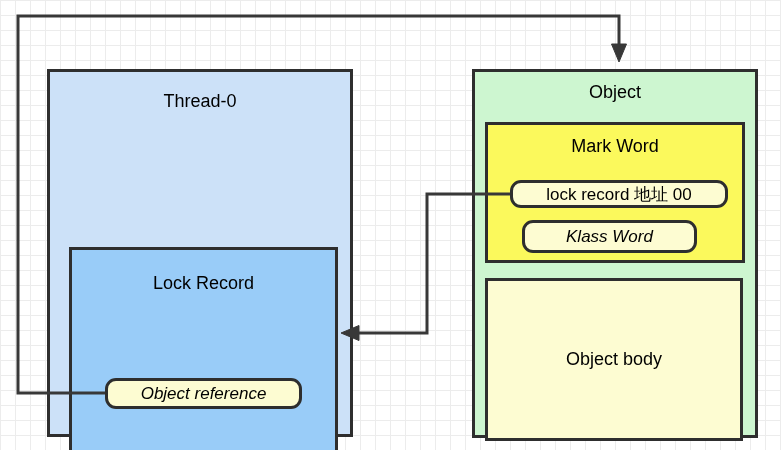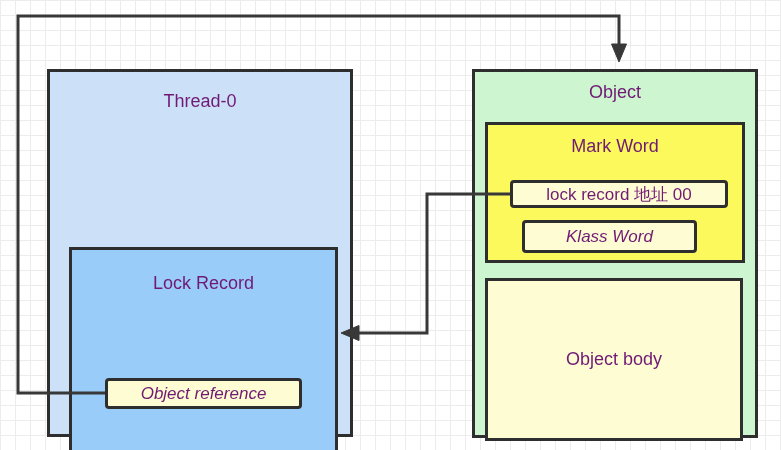--- a/index.html
+++ b/index.html
@@ -10,35 +10,35 @@
     position: relative;
     width: 781px;
     height: 450px;
     overflow: hidden;
     background-color: #ffffff;
     background-image:
       linear-gradient(to right, #ececec 1px, transparent 1px),
       linear-gradient(to bottom, #ececec 1px, transparent 1px);
     background-size: 15px 15px;
     font-family: "Liberation Sans", "DejaVu Sans", sans-serif;
-    color: #701a75;
+    color: #000000;
   }
   .node {
     position: absolute;
     box-sizing: border-box;
     border: 3px solid #2e2e2e;
   }
   .title {
     text-align: center;
     font-size: 18px;
     line-height: 22px;
     user-select: none;
   }
   .pill {
-    border-radius: 4px;
+    border-radius: 11px;
     display: flex;
     align-items: center;
     justify-content: center;
     font-size: 17px;
     white-space: nowrap;
   }
   .center-text {
     display: flex;
     align-items: center;
     justify-content: center;

